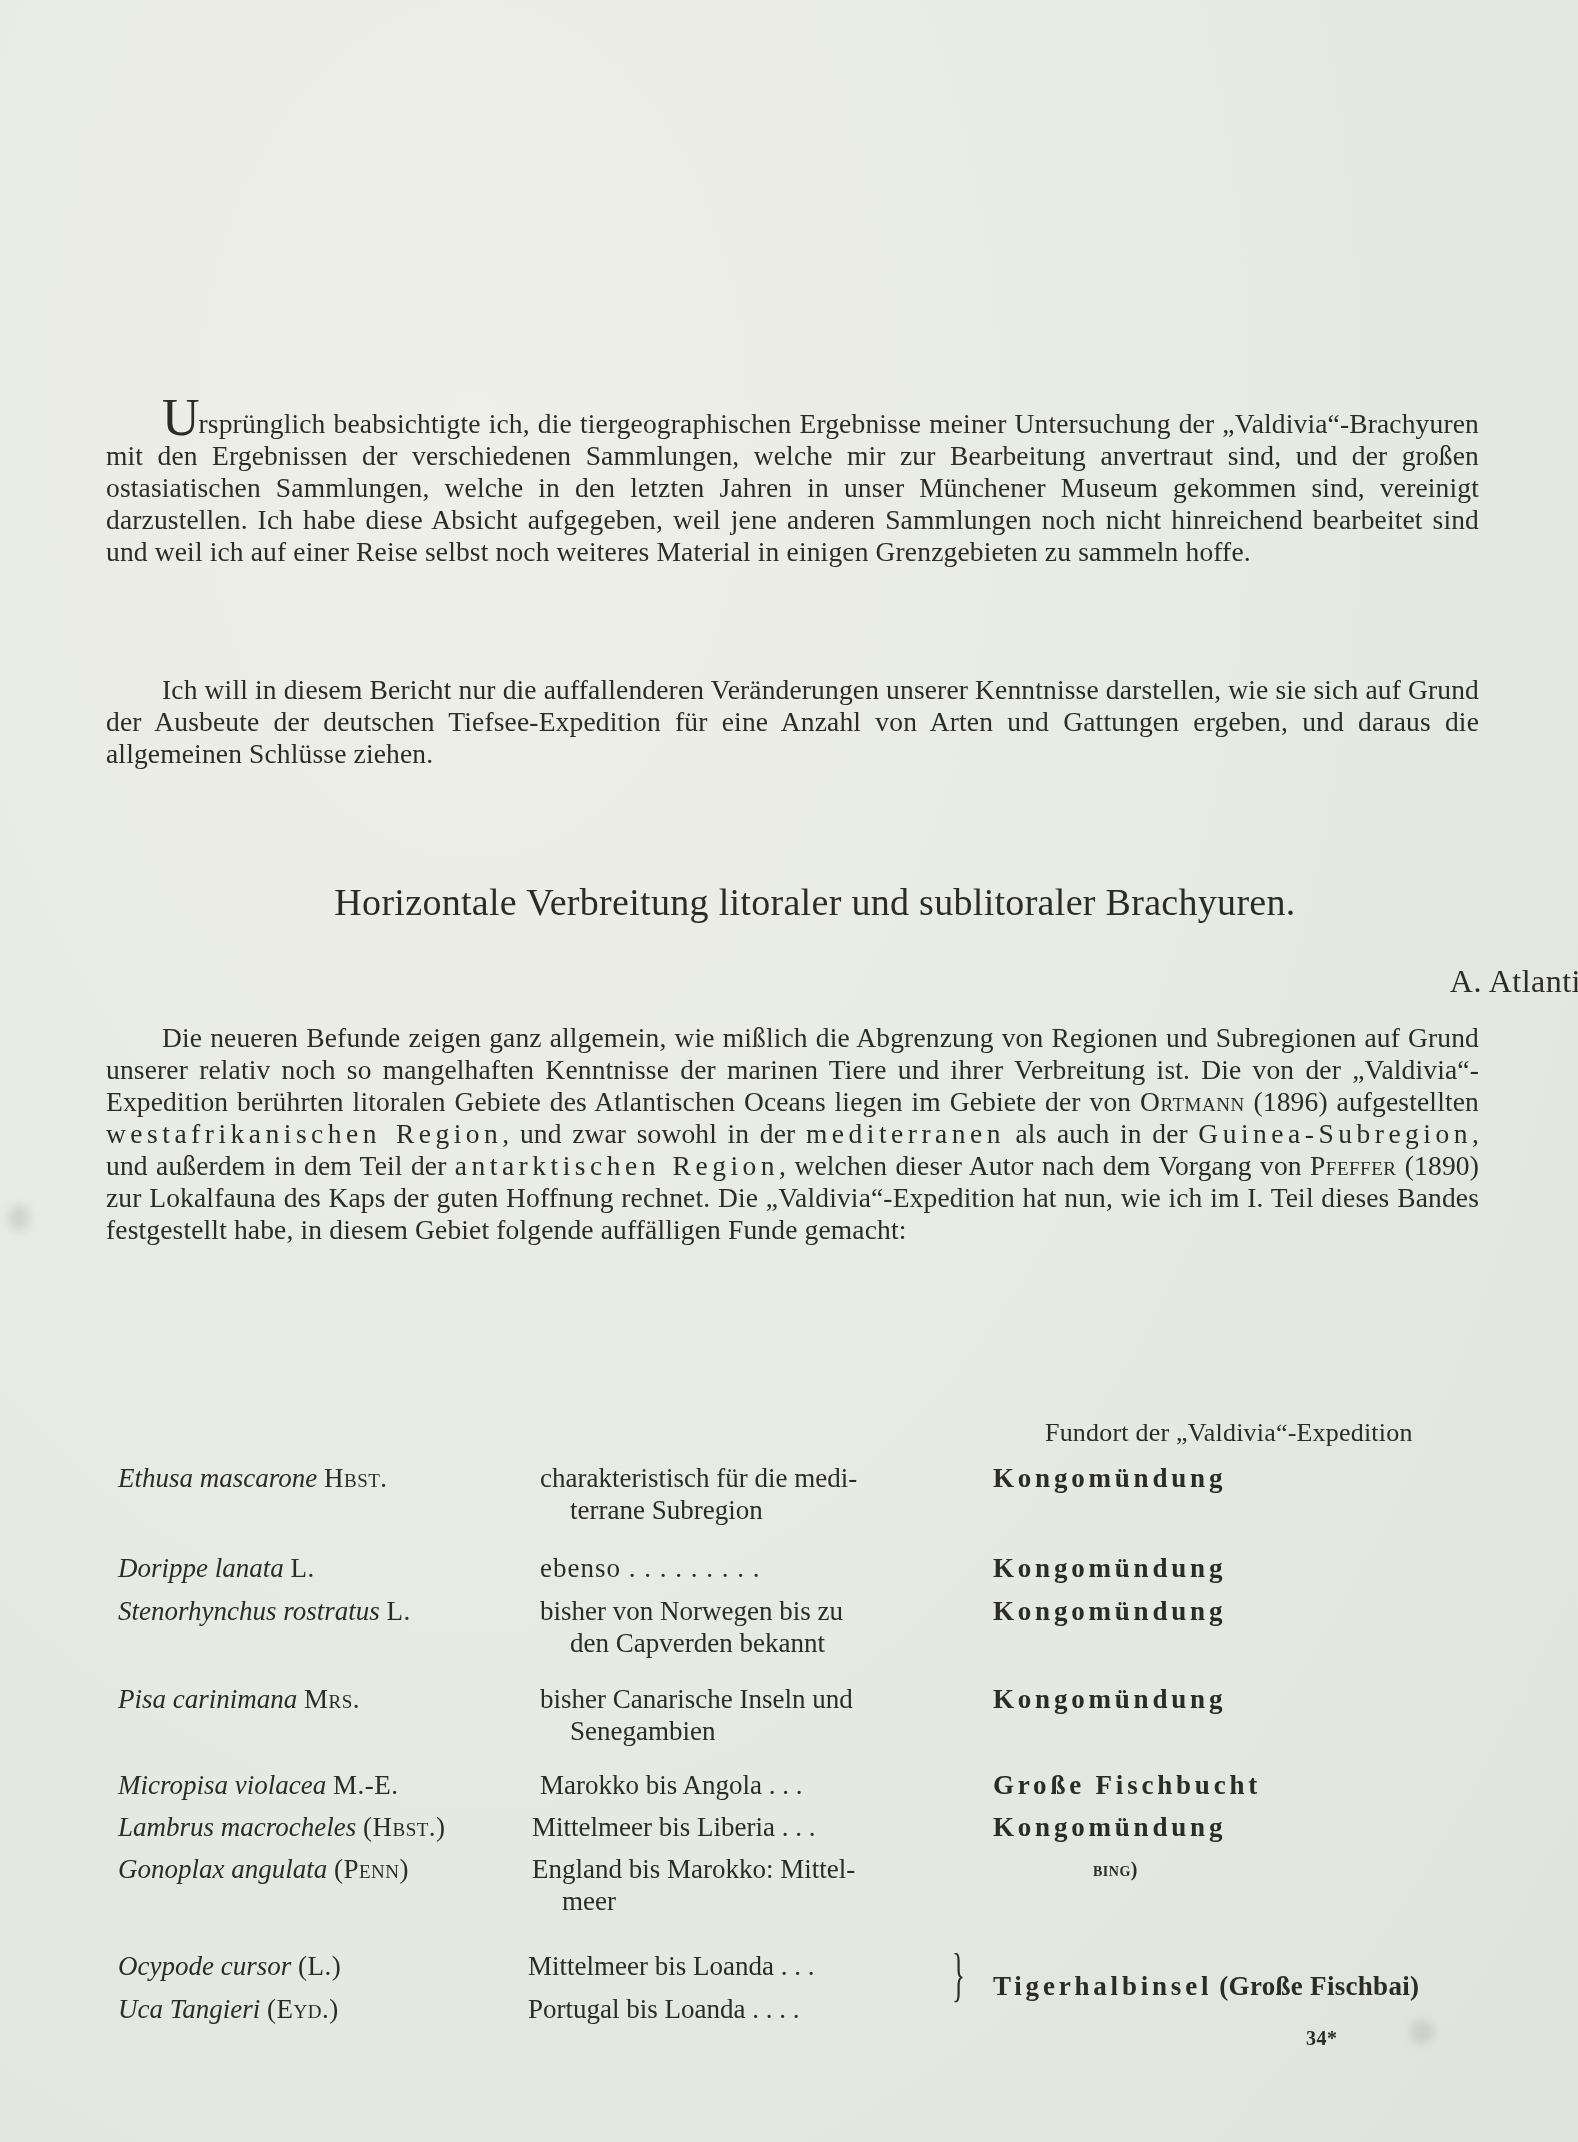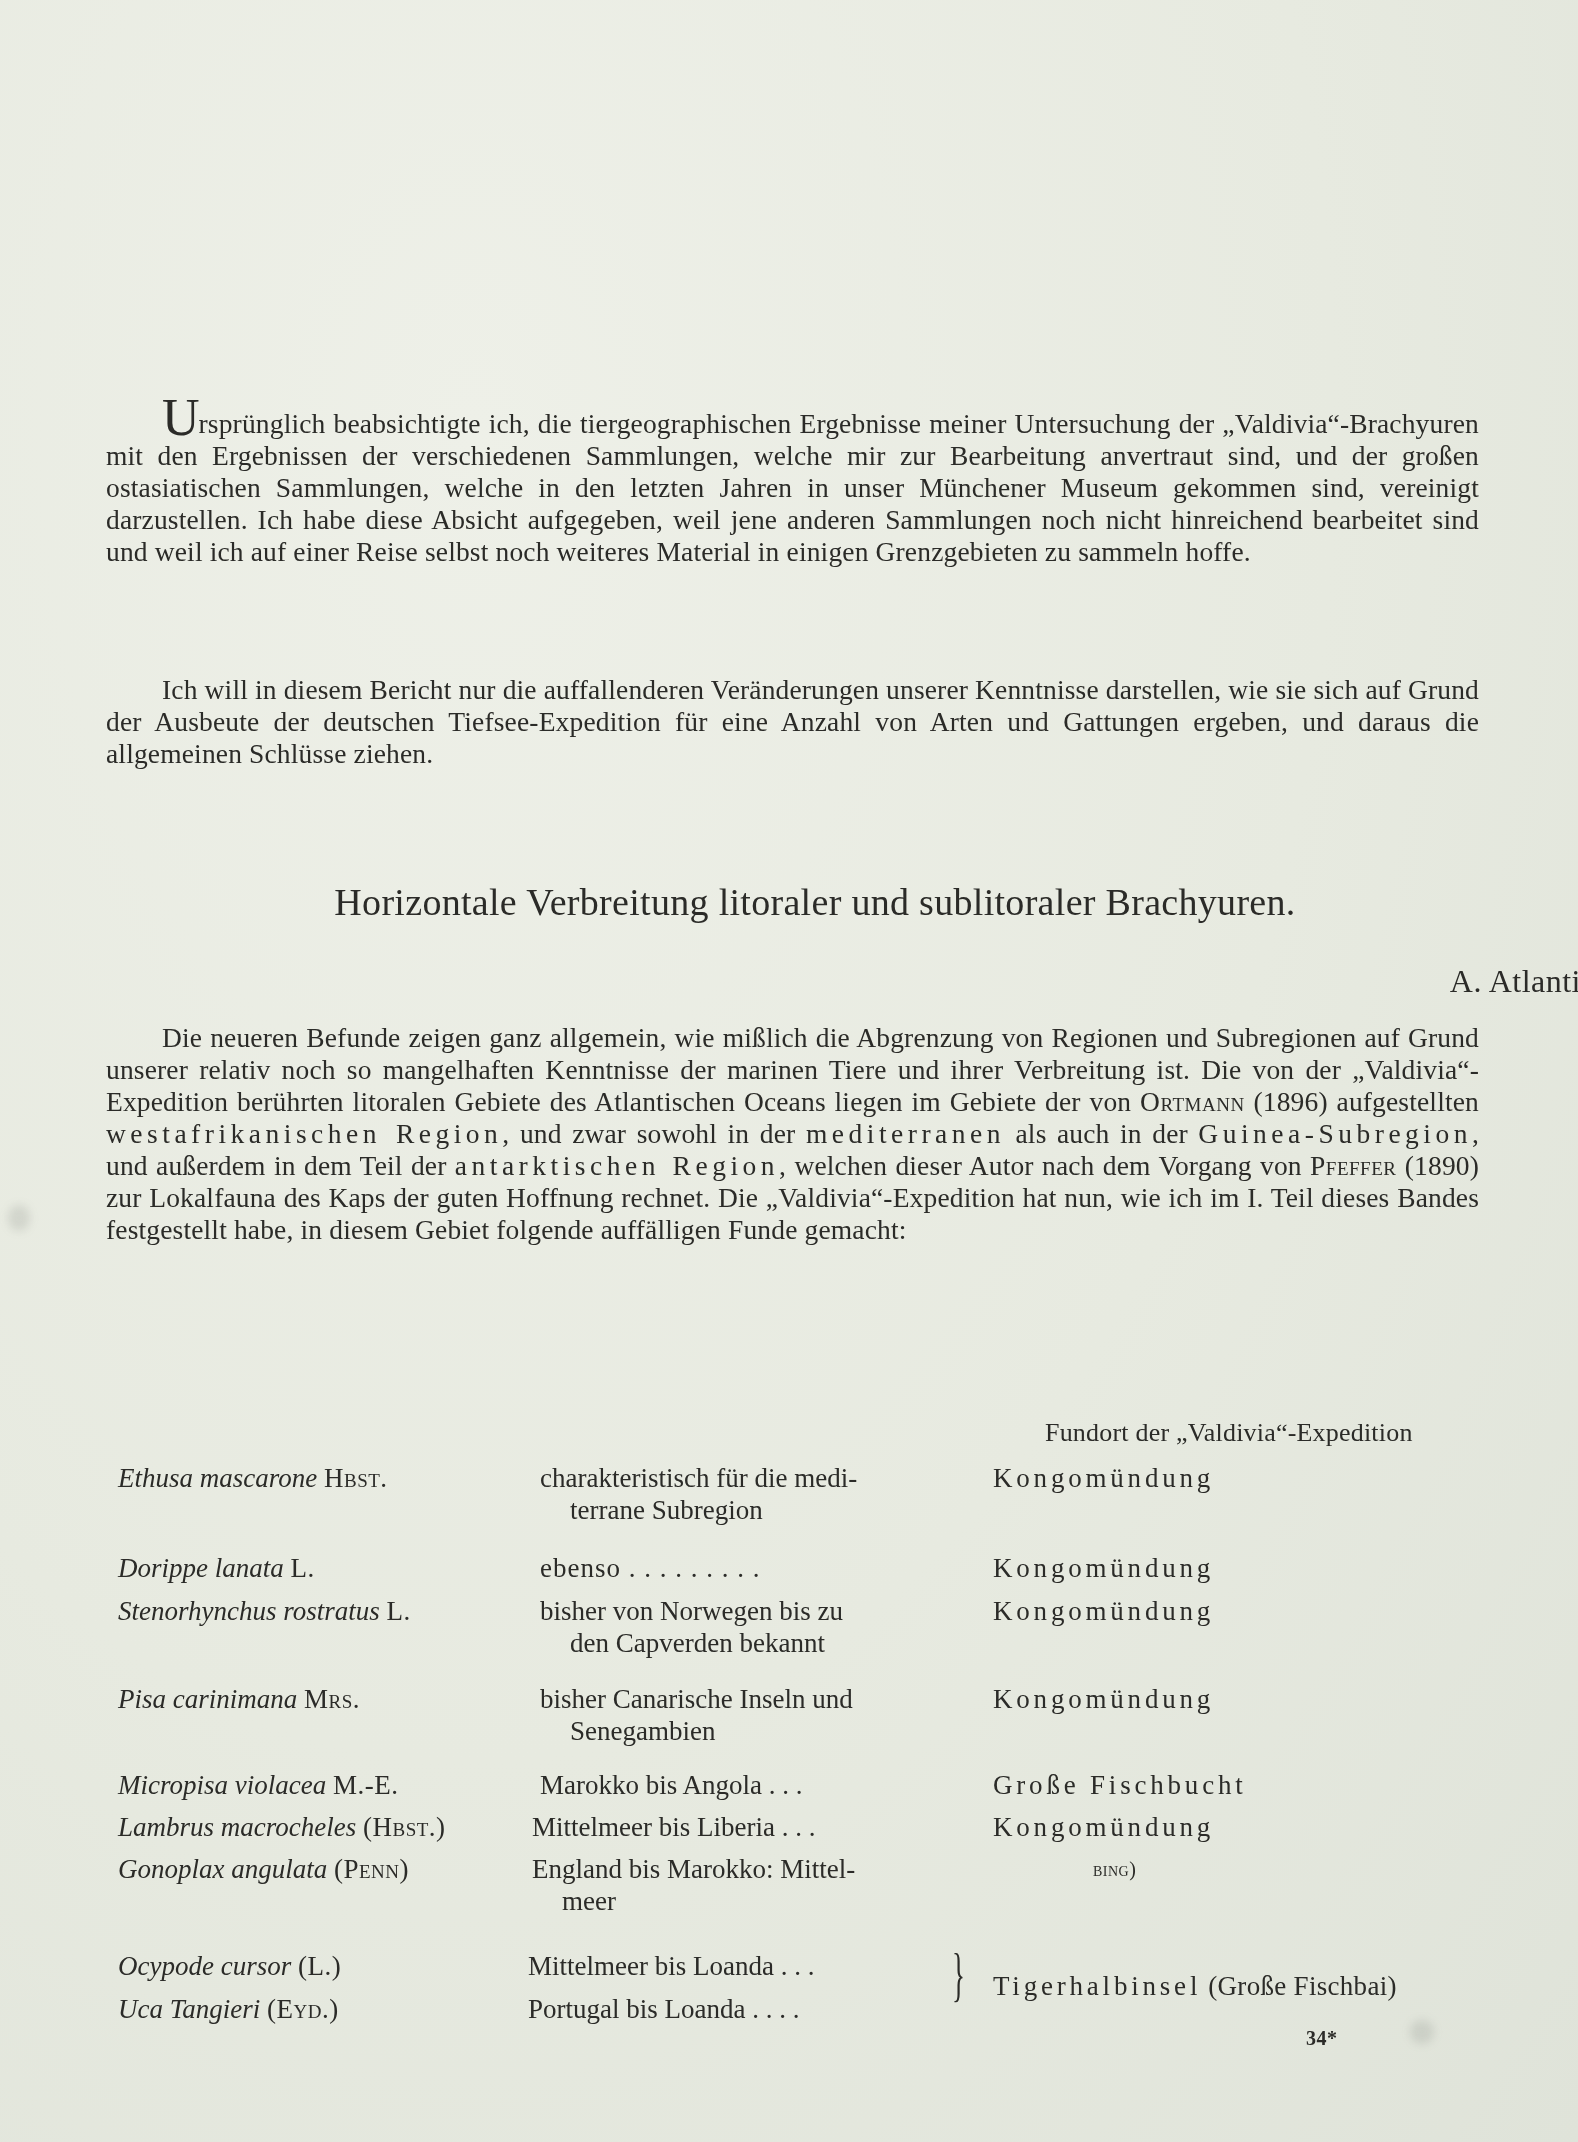--- a/index.html
+++ b/index.html
@@ -38,21 +38,21 @@
     position:absolute; left:1045px; top:1418px;
     font-size:26px; letter-spacing:0.2px;
   }
   .tbl { position:absolute; left:0; top:0; }
   .row { position:absolute; left:0; width:1578px; font-size:27px; line-height:32px; }
   .c1 { position:absolute; left:118px; white-space:nowrap; }
   .c1 i { font-style:italic; }
   .c2 { position:absolute; left:540px; width:418px; }
   .c2 .l { display:block; white-space:nowrap; }
   .c2 .l2 { display:block; padding-left:30px; white-space:nowrap; }
-  .c3 { position:absolute; left:993px; width:490px; }
+  .c3 { position:absolute; left:993px; width:490px;font-weight:bold; }
   .c3 .l { display:block; white-space:nowrap; }
   .c3 .l2 { display:block; padding-left:100px; font-size:20px; }
   .sp3 { letter-spacing:3.8px; }
   .brace {
     position:absolute; left:952px; top:1944px;
     font-size:60px; line-height:60px; transform:scaleX(0.45);
     transform-origin:left top; color:#2b2b28;
   }
   .pageno {
     position:absolute; left:1306px; top:2027px;

